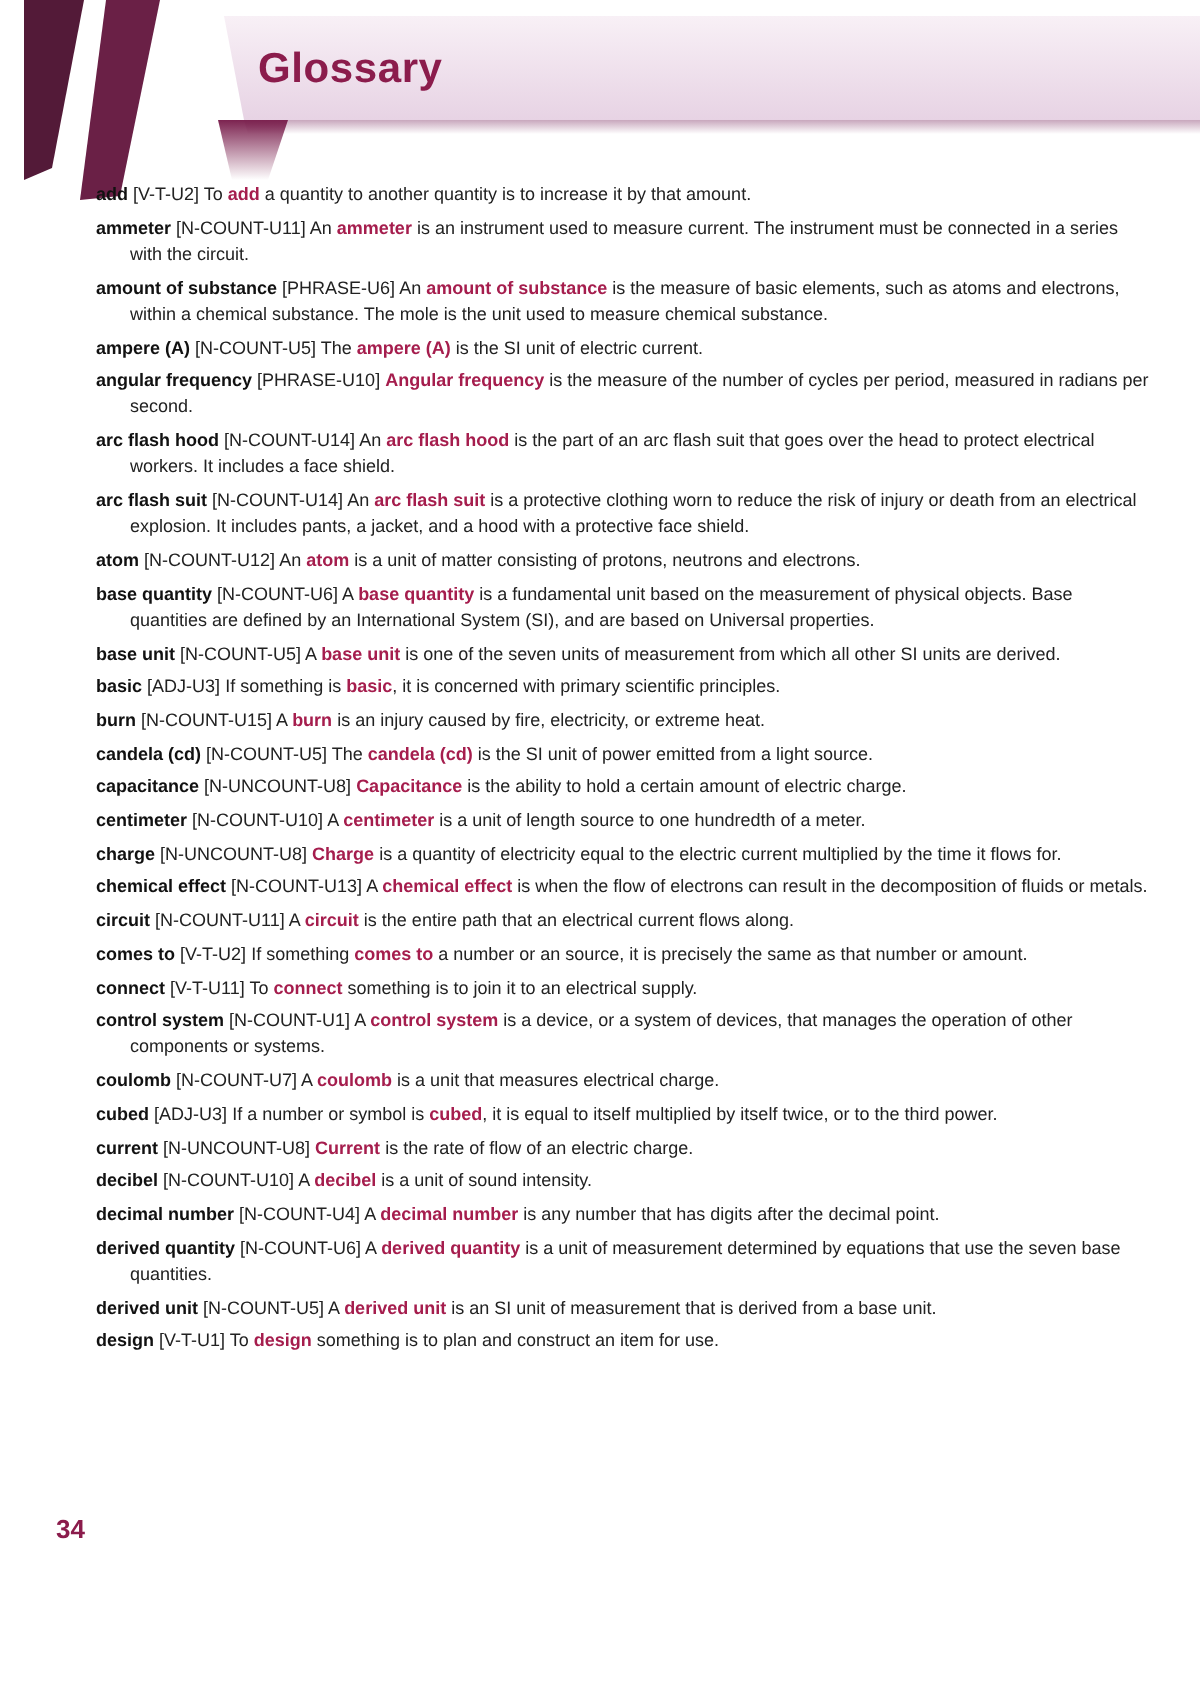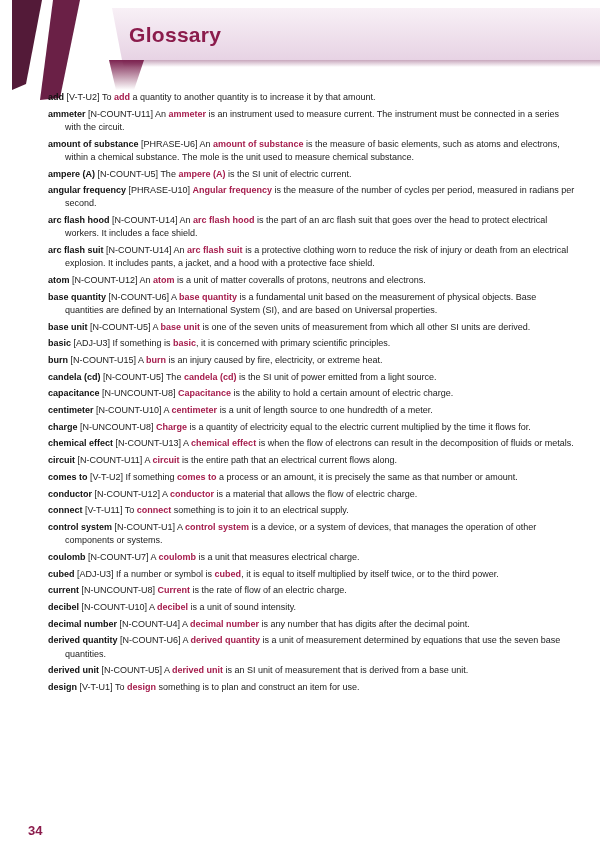--- a/index.html
+++ b/index.html
@@ -28,21 +28,21 @@
   }
   .entry {
     font-size:9px; line-height:13.2px; color:#222;
     margin-bottom:3.5px;
     padding-left:17px; text-indent:-17px;
   }
   .term { font-weight:bold; color:#111; }
   .tag  { color:#222; }
   .def-term { font-weight:bold; color:var(--highlight); }
   .page-num {
-    position:absolute; left:28px; top:823px;
+    position:absolute; left:28px; top:757px;
     font-size:13px; font-weight:bold; color:var(--accent);text-align:center;
   }
 </style>
 </head>
 <body>
 
 <div class="header">
   <svg width="600" height="100" viewBox="0 0 600 100">
     <defs>
       <linearGradient id="bandGrad" x1="0" y1="0" x2="0" y2="1">
@@ -75,21 +75,21 @@
   <p class="entry"><span class="term">amount of substance</span> <span class="tag">[PHRASE-U6]</span> <span class="def"><span>An </span><span class="def-term">amount of substance</span><span> is the measure of basic elements, such as atoms and electrons, within a chemical substance. The mole is the unit used to measure chemical substance.</span></span></p>
 
   <p class="entry"><span class="term">ampere (A)</span> <span class="tag">[N-COUNT-U5]</span> <span class="def"><span>The </span><span class="def-term">ampere (A)</span><span> is the SI unit of electric current.</span></span></p>
 
   <p class="entry"><span class="term">angular frequency</span> <span class="tag">[PHRASE-U10]</span> <span class="def"><span></span><span class="def-term">Angular frequency</span><span> is the measure of the number of cycles per period, measured in radians per second.</span></span></p>
 
   <p class="entry"><span class="term">arc flash hood</span> <span class="tag">[N-COUNT-U14]</span> <span class="def"><span>An </span><span class="def-term">arc flash hood</span><span> is the part of an arc flash suit that goes over the head to protect electrical workers. It includes a face shield.</span></span></p>
 
   <p class="entry"><span class="term">arc flash suit</span> <span class="tag">[N-COUNT-U14]</span> <span class="def"><span>An </span><span class="def-term">arc flash suit</span><span> is a protective clothing worn to reduce the risk of injury or death from an electrical explosion. It includes pants, a jacket, and a hood with a protective face shield.</span></span></p>
 
-  <p class="entry"><span class="term">atom</span> <span class="tag">[N-COUNT-U12]</span> <span class="def"><span>An </span><span class="def-term">atom</span><span> is a unit of matter coveralls of protons, neutrons and electrons.</span></span></p>
+  <p class="entry"><span class="term">atom</span> <span class="tag">[N-COUNT-U12]</span> <span class="def"><span>An </span><span class="def-term">atom</span><span> is a unit of matter consisting of protons, neutrons and electrons.</span></span></p>
 
   <p class="entry"><span class="term">base quantity</span> <span class="tag">[N-COUNT-U6]</span> <span class="def"><span>A </span><span class="def-term">base quantity</span><span> is a fundamental unit based on the measurement of physical objects. Base quantities are defined by an International System (SI), and are based on Universal properties.</span></span></p>
 
   <p class="entry"><span class="term">base unit</span> <span class="tag">[N-COUNT-U5]</span> <span class="def"><span>A </span><span class="def-term">base unit</span><span> is one of the seven units of measurement from which all other SI units are derived.</span></span></p>
 
   <p class="entry"><span class="term">basic</span> <span class="tag">[ADJ-U3]</span> <span class="def"><span>If something is </span><span class="def-term">basic</span><span>, it is concerned with primary scientific principles.</span></span></p>
 
   <p class="entry"><span class="term">burn</span> <span class="tag">[N-COUNT-U15]</span> <span class="def"><span>A </span><span class="def-term">burn</span><span> is an injury caused by fire, electricity, or extreme heat.</span></span></p>
 
   <p class="entry"><span class="term">candela (cd)</span> <span class="tag">[N-COUNT-U5]</span> <span class="def"><span>The </span><span class="def-term">candela (cd)</span><span> is the SI unit of power emitted from a light source.</span></span></p>
@@ -97,23 +97,22 @@
   <p class="entry"><span class="term">capacitance</span> <span class="tag">[N-UNCOUNT-U8]</span> <span class="def"><span></span><span class="def-term">Capacitance</span><span> is the ability to hold a certain amount of electric charge.</span></span></p>
 
   <p class="entry"><span class="term">centimeter</span> <span class="tag">[N-COUNT-U10]</span> <span class="def"><span>A </span><span class="def-term">centimeter</span><span> is a unit of length source to one hundredth of a meter.</span></span></p>
 
   <p class="entry"><span class="term">charge</span> <span class="tag">[N-UNCOUNT-U8]</span> <span class="def"><span></span><span class="def-term">Charge</span><span> is a quantity of electricity equal to the electric current multiplied by the time it flows for.</span></span></p>
 
   <p class="entry"><span class="term">chemical effect</span> <span class="tag">[N-COUNT-U13]</span> <span class="def"><span>A </span><span class="def-term">chemical effect</span><span> is when the flow of electrons can result in the decomposition of fluids or metals.</span></span></p>
 
   <p class="entry"><span class="term">circuit</span> <span class="tag">[N-COUNT-U11]</span> <span class="def"><span>A </span><span class="def-term">circuit</span><span> is the entire path that an electrical current flows along.</span></span></p>
 
-  <p class="entry"><span class="term">comes to</span> <span class="tag">[V-T-U2]</span> <span class="def"><span>If something </span><span class="def-term">comes to</span><span> a process or an amount, it is precisely the same as that number or amount.</span></span></p>
+  <p class="entry"><span class="term">comes to</span> <span class="tag">[V-T-U2]</span> <span class="def"><span>If something </span><span class="def-term">comes to</span><span> a number or an source, it is precisely the same as that number or amount.</span></span></p>
 
-  <p class="entry"><span class="term">conductor</span> <span class="tag">[N-COUNT-U12]</span> <span class="def"><span>A </span><span class="def-term">conductor</span><span> is a material that allows the flow of electric charge.</span></span></p>
 
   <p class="entry"><span class="term">connect</span> <span class="tag">[V-T-U11]</span> <span class="def"><span>To </span><span class="def-term">connect</span><span> something is to join it to an electrical supply.</span></span></p>
 
   <p class="entry"><span class="term">control system</span> <span class="tag">[N-COUNT-U1]</span> <span class="def"><span>A </span><span class="def-term">control system</span><span> is a device, or a system of devices, that manages the operation of other components or systems.</span></span></p>
 
   <p class="entry"><span class="term">coulomb</span> <span class="tag">[N-COUNT-U7]</span> <span class="def"><span>A </span><span class="def-term">coulomb</span><span> is a unit that measures electrical charge.</span></span></p>
 
 
   <p class="entry"><span class="term">cubed</span> <span class="tag">[ADJ-U3]</span> <span class="def"><span>If a number or symbol is </span><span class="def-term">cubed</span><span>, it is equal to itself multiplied by itself twice, or to the third power.</span></span></p>
 

